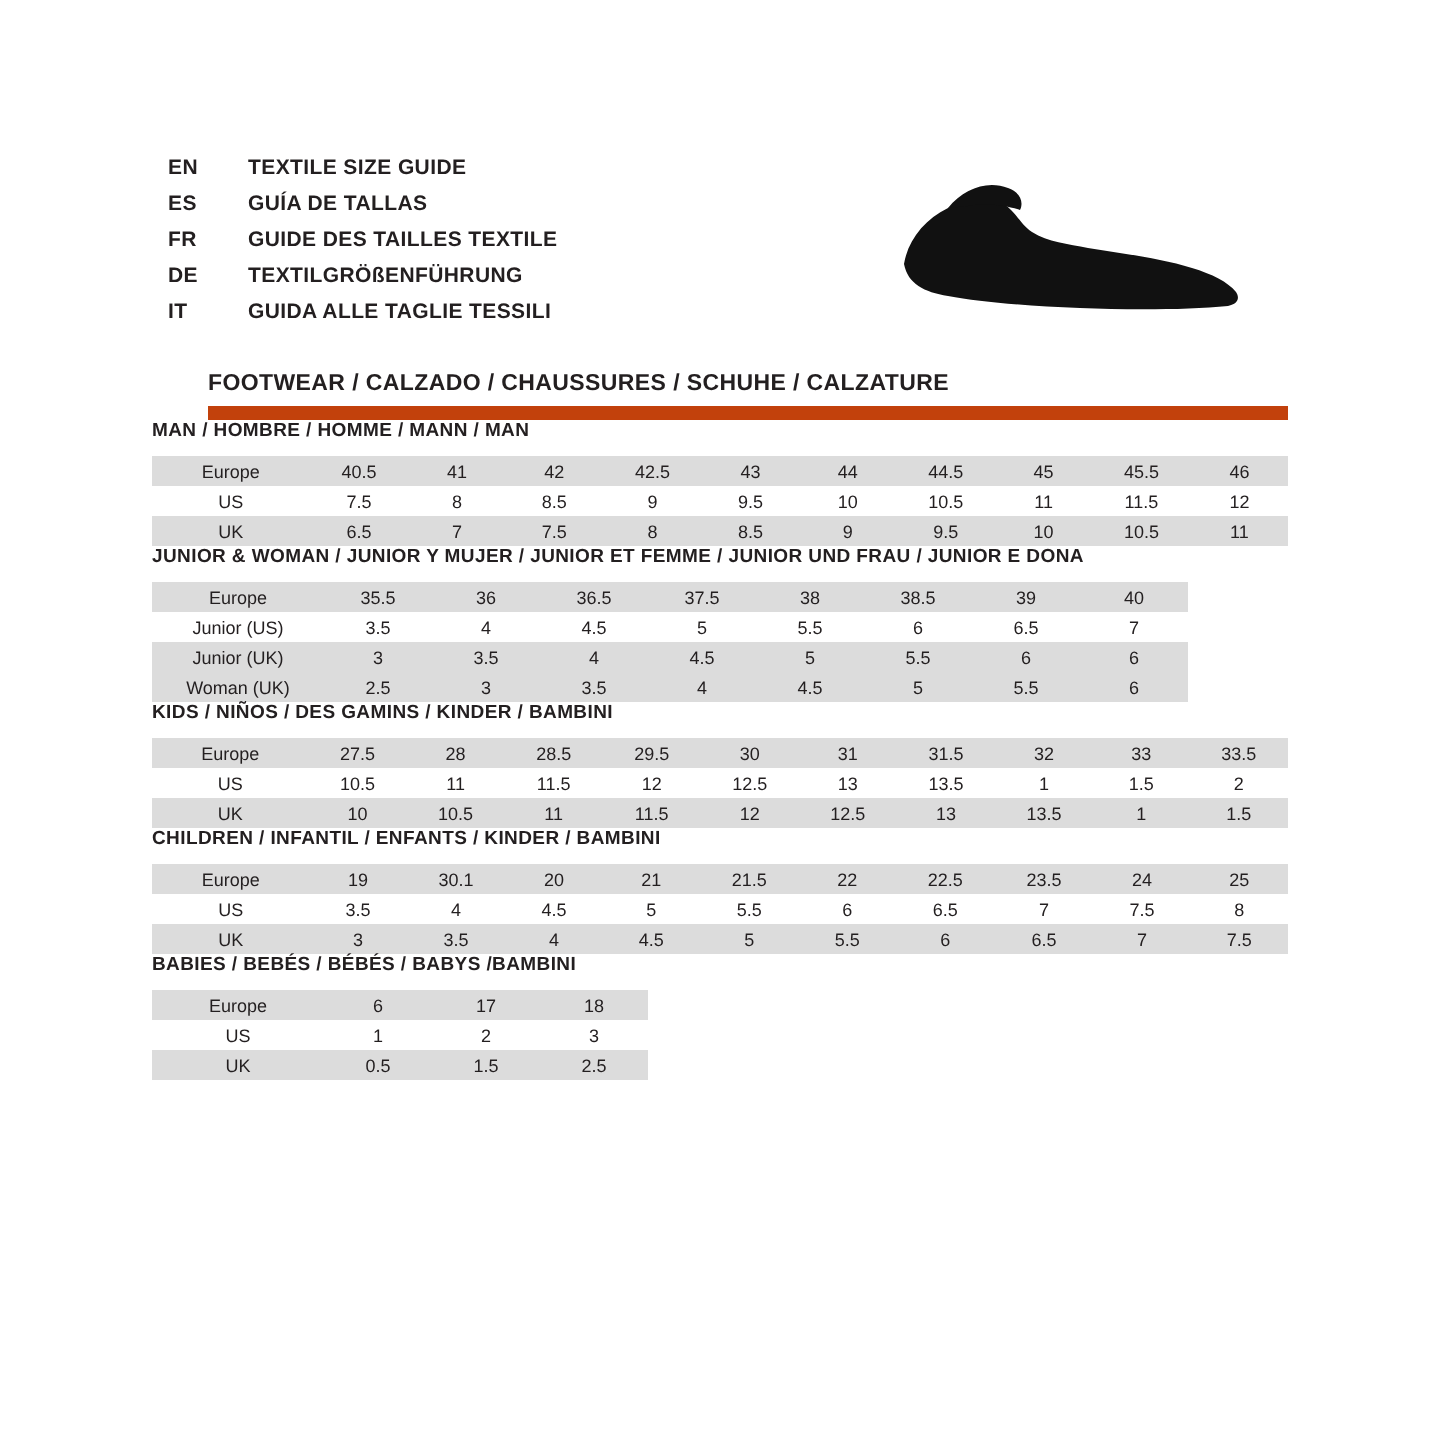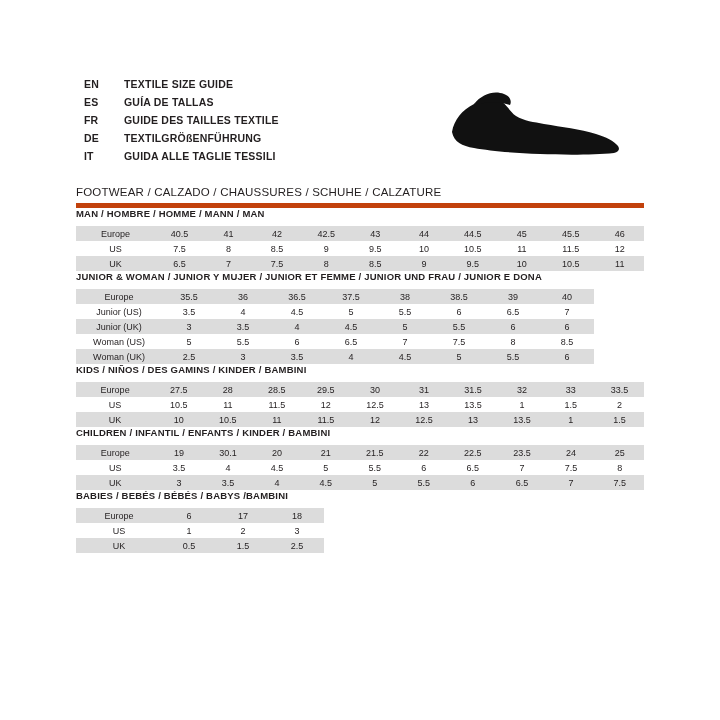--- a/index.html
+++ b/index.html
@@ -52,24 +52,25 @@
     position: absolute;
     right: 10px;
     top: 6px;
     width: 190px;
     height: 80px;
   }
 
   .section-title {
     margin-top: 18px;
     font-size: 11.5px;
-    font-weight: normal;
+    font-weight: bold;
     letter-spacing: 0.2px;
     padding-bottom: 5px;
-    border-bottom: 5px solid #c2410c;
+    border-bottom: 7px solid #c2410c;
+    margin-left: 28px;
   }
 
   
   .block {
   }
   .block-title {
     font-size: 9.5px;
     font-weight: bold;
     letter-spacing: 0.2px;
     margin-bottom: 7px;
@@ -246,31 +247,20 @@
         <td class="rowlabel">Junior (UK)</td>
         <td class="val">3</td>
         <td class="val">3.5</td>
         <td class="val">4</td>
         <td class="val">4.5</td>
         <td class="val">5</td>
         <td class="val">5.5</td>
         <td class="val">6</td>
         <td class="val">6</td>
       </tr>
-      <tr>
-        <td class="rowlabel">Woman (US)</td>
-        <td class="val">5</td>
-        <td class="val">5.5</td>
-        <td class="val">6</td>
-        <td class="val">6.5</td>
-        <td class="val">7</td>
-        <td class="val">7.5</td>
-        <td class="val">8</td>
-        <td class="val">8.5</td>
-      </tr>
       <tr class="shaded">
         <td class="rowlabel">Woman (UK)</td>
         <td class="val">2.5</td>
         <td class="val">3</td>
         <td class="val">3.5</td>
         <td class="val">4</td>
         <td class="val">4.5</td>
         <td class="val">5</td>
         <td class="val">5.5</td>
         <td class="val">6</td>

